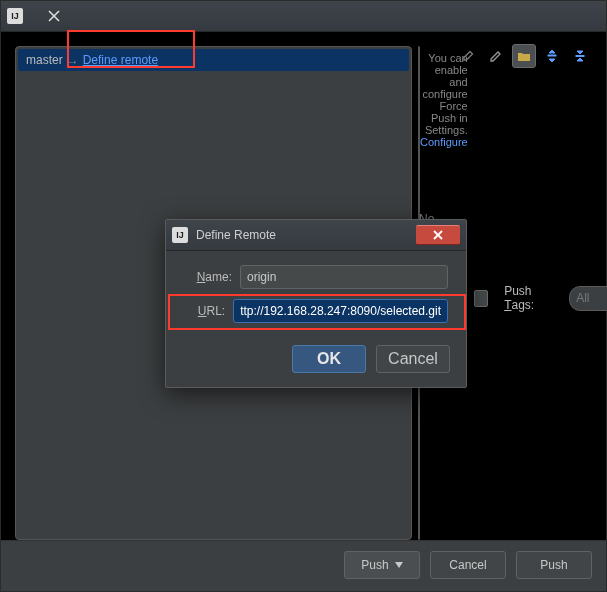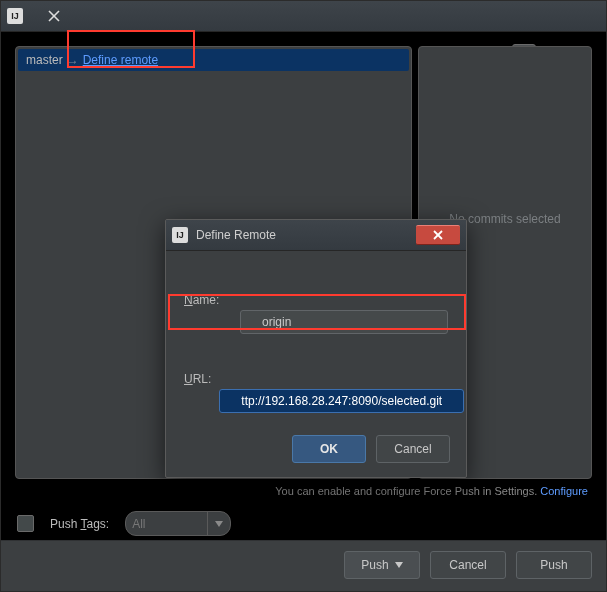--- a/index.html
+++ b/index.html
@@ -4,21 +4,21 @@
 <style>
   html,body{margin:0;padding:0;font-family:"Segoe UI",Tahoma,Arial,sans-serif;font-size:12px;background:#3c3f41;color:#bbbbbb;}
   .window{width:607px;height:592px;background:#000000;position:relative;display:flex;flex-direction:column;box-sizing:border-box;border:1px solid #2b2b2b;}
   
   .titlebar{height:30px;background:linear-gradient(#3e444a,#343a40);display:flex;align-items:center;padding:0 6px;border-bottom:1px solid #262626;}
   .titlebar .logo{width:16px;height:16px;background:#ddd;color:#222;font-size:9px;font-weight:bold;display:flex;align-items:center;justify-content:center;border-radius:2px;margin-right:8px;}
   .titlebar .title{flex:1;color:#bfbfbf;font-size:12px;}
   .titlebar .close{width:46px;height:20px;display:flex;align-items:center;justify-content:center;}
   .titlebar .close svg{stroke:#ddd;}
   
-  .content{flex:1;position:relative;padding:14px 14px 0 14px;display:flex;flex-direction:column;}
+  .content{flex:1;position:relative;padding:14px 14px 0 14px;display:flex;}
   .panels{flex:1;display:flex;gap:6px;min-height:0;}
   .panel-left{width:395px;border:1px solid #555;border-radius:4px;background:#3c3f41;display:flex;flex-direction:column;}
   .panel-right{flex:1;border:1px solid #555;border-radius:4px;background:#3c3f41;position:relative;}
   .branch-row{background:#0b3363;height:22px;display:flex;align-items:center;padding:0 8px;color:#bbb;font-size:12px;margin:2px;border-radius:2px;}
   .branch-row .arrow{margin:0 4px;color:#7a8899;}
   .define-link{color:#5e9cff;text-decoration:underline;}
   .highlight1{position:absolute;border:2px solid #ff3b2f;pointer-events:none;}
   .toolbar{position:absolute;right:14px;top:12px;display:flex;gap:4px;align-items:center;}
   .tb-btn{width:22px;height:22px;display:flex;align-items:center;justify-content:center;border:1px solid transparent;border-radius:3px;color:#888;}
   .tb-btn.active{border:1px solid #6a6a6a;background:#4b4f52;color:#c9a94a;}
@@ -40,26 +40,26 @@
   .btn.ghost{background:#414547;}
   
   .dialog{position:absolute;left:164px;top:218px;width:300px;background:#3c3f41;border:1px solid #5b5b5b;box-shadow:0 6px 24px rgba(0,0,0,0.6);border-radius:2px;}
   .dialog .d-titlebar{height:30px;background:linear-gradient(#3e444a,#343a40);display:flex;align-items:center;padding:0 6px;border-bottom:1px solid #262626;}
   .dialog .d-titlebar .logo{width:16px;height:16px;background:#ddd;color:#222;font-size:9px;font-weight:bold;display:flex;align-items:center;justify-content:center;border-radius:2px;margin-right:8px;}
   .dialog .d-titlebar .title{flex:1;color:#cfcfcf;}
   .dialog .closebtn{width:44px;height:18px;background:#c74a3f;border-radius:2px;display:flex;align-items:center;justify-content:center;border-top:1px solid #e98077;border-bottom:1px solid #7c231b;}
   .dialog .closebtn svg{stroke:#fff;}
   .d-body{padding:14px 18px 6px 18px;}
   .d-row{display:flex;align-items:center;margin-bottom:10px;}
-  .d-row .lab{width:48px;color:#bbb;text-align:left;margin-right:8px;}
+  .d-row .lab{width:48px;color:#bbb;text-align:right;margin-right:8px;}
   .d-row .lab u{text-decoration:underline;}
-  .d-input{flex:1;height:22px;background:#45494a;border:1px solid #616568;border-radius:3px;color:#c8c8c8;padding:0 21px;display:flex;align-items:center;font-size:12px;margin-top:45px;}
+  .d-input{flex:1;height:22px;background:#45494a;border:1px solid #616568;border-radius:3px;color:#c8c8c8;padding:0 6px;display:flex;align-items:center;font-size:12px;}
   .d-input.sel{background:#0b3363;color:#fff;border-color:#3b6fb0;}
   .d-buttons{display:flex;justify-content:flex-end;gap:10px;padding:6px 16px 14px 16px;}
-  .d-btn{min-width:72px;height:26px;border-radius:3px;display:flex;align-items:center;justify-content:center;font-size:12px;cursor:pointer;}
+  .d-btn{min-width:72px;height:26px;border-radius:3px;display:flex;align-items:center;justify-content:center;font-size:16px;cursor:pointer;}
   .d-btn.primary{background:#365880;border:1px solid #4a78a8;color:#e6e6e6;font-weight:600;}
   .d-btn.secondary{background:#414547;border:1px solid #5e6366;color:#c8c8c8;}
   svg{display:block;}
 </style>
 </head>
 <body>
 
 <div class="window">
 
   <div class="titlebar">

